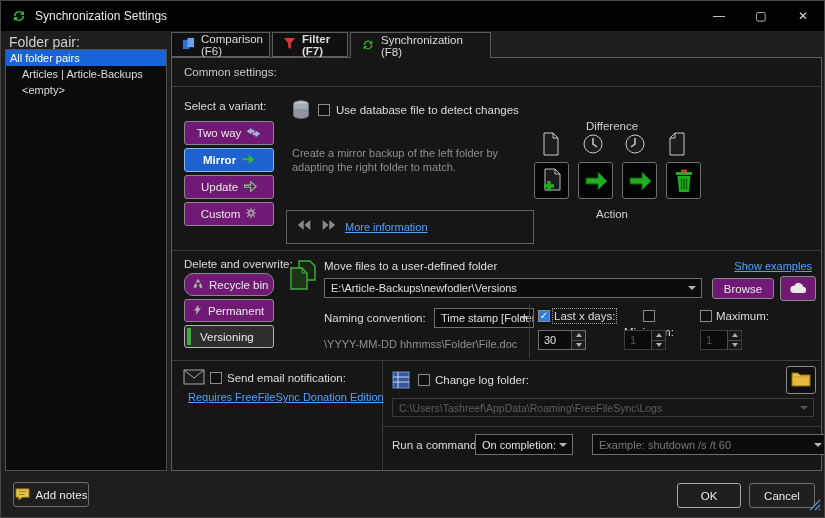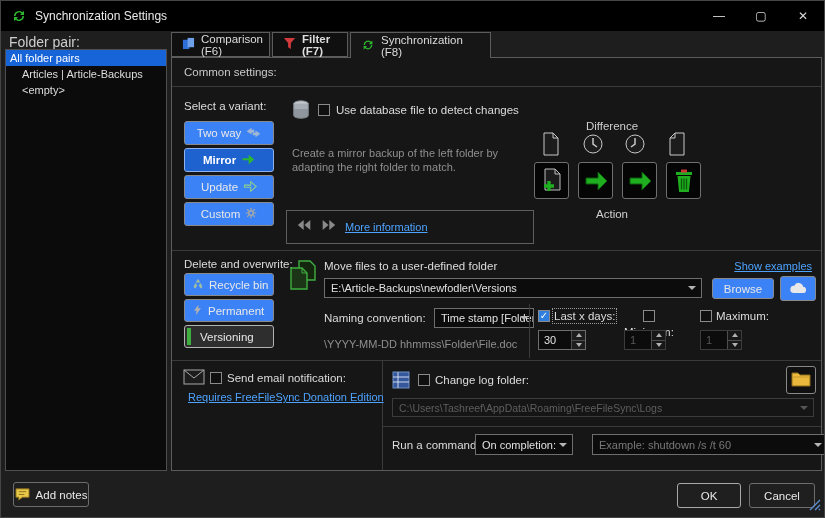--- a/index.html
+++ b/index.html
@@ -36,21 +36,21 @@
   .panel { position:absolute; left:170px; top:56px; width:651px; height:414px;
            background:#161616; border:1px solid #5c5c5c; z-index:2; }
   .lbl { position:absolute; color:#dcdcdc; font-size:11.5px; white-space:nowrap; }
   .muted { color:#8f8f8f; }
   .hr { position:absolute; height:1px; background:#3a3a3a; }
   .vr { position:absolute; width:1px; background:#3a3a3a; }
   .link { position:absolute; color:#4da3ff; font-size:11px; text-decoration:underline;
           white-space:nowrap; }
 
   .btn { position:absolute; display:flex; align-items:center; justify-content:center; gap:5px;
-         background:#3b82f6; border:1px solid #898989; color:#e8e8e8; font-size:11.5px;
+         background:#701a75; border:1px solid #898989; color:#e8e8e8; font-size:11.5px;
          border-radius:3px; white-space:nowrap; }
   .btn.left { justify-content:flex-start; padding-left:7px; }
   .btn.blue { background:#1e62cf; border-color:#8db2ec; font-weight:bold; color:#fff; }
   .btn.sel { background:#2e2e2e; border-color:#b2b2b2; }
   .btn.sel::before { content:""; position:absolute; left:2px; top:2px; bottom:2px; width:4px;
                      background:#3fae3f; }
   .btn.sel .btn-t { margin-left:8px; }
 
   .row { position:absolute; display:flex; align-items:center; gap:6px; white-space:nowrap; }
   .cb { width:12px; height:12px; min-width:12px; border:1px solid #8a8a8a; background:#0f0f0f;
@@ -274,21 +274,21 @@
             <path d="M2 1l7 6-7 6z" fill="#8a8a8a"></path>
           </svg>
       </span>
       <span class="link" style="position:static;">More information</span>
     </div>
 
     <div class="hr" style="left:0; right:0; top:192px;"></div>
 
     <div class="lbl" style="left:12px; top:200px;">Delete and overwrite:</div>
 
-    <div class="btn left" style="left:12px; top:215px; width:90px; height:23px;">
+    <div class="btn left" style="left:12px; top:215px; width:90px; height:23px;border-radius:9px;">
       <span>
         <svg width="12" height="12" viewBox="0 0 16 16">
             <path d="M8 1l3 5H5z" fill="#9fbf9f"></path>
             <path d="M2 12l2.5-5.4L7 9.5 4.5 14z" fill="#9fbf9f"></path>
             <path d="M14 12l-2.5-5.4L9 9.5l2.5 4.5z" fill="#9fbf9f"></path>
           </svg>
       </span>
       <span>Recycle bin</span>
     </div>
     <div class="btn left" style="left:12px; top:241px; width:90px; height:23px;">

